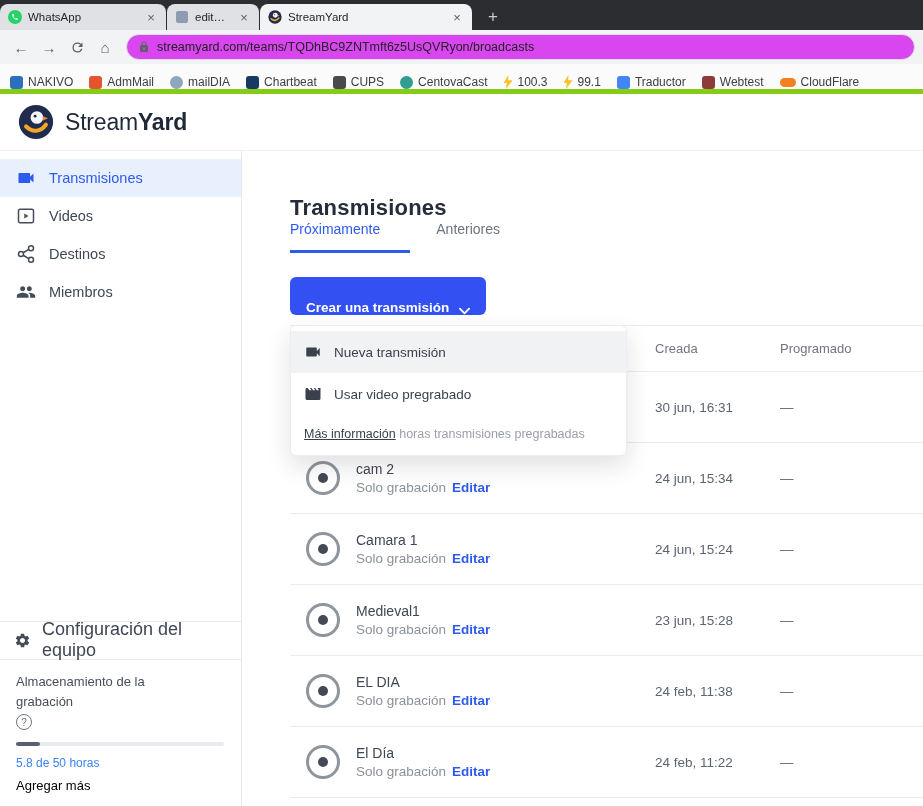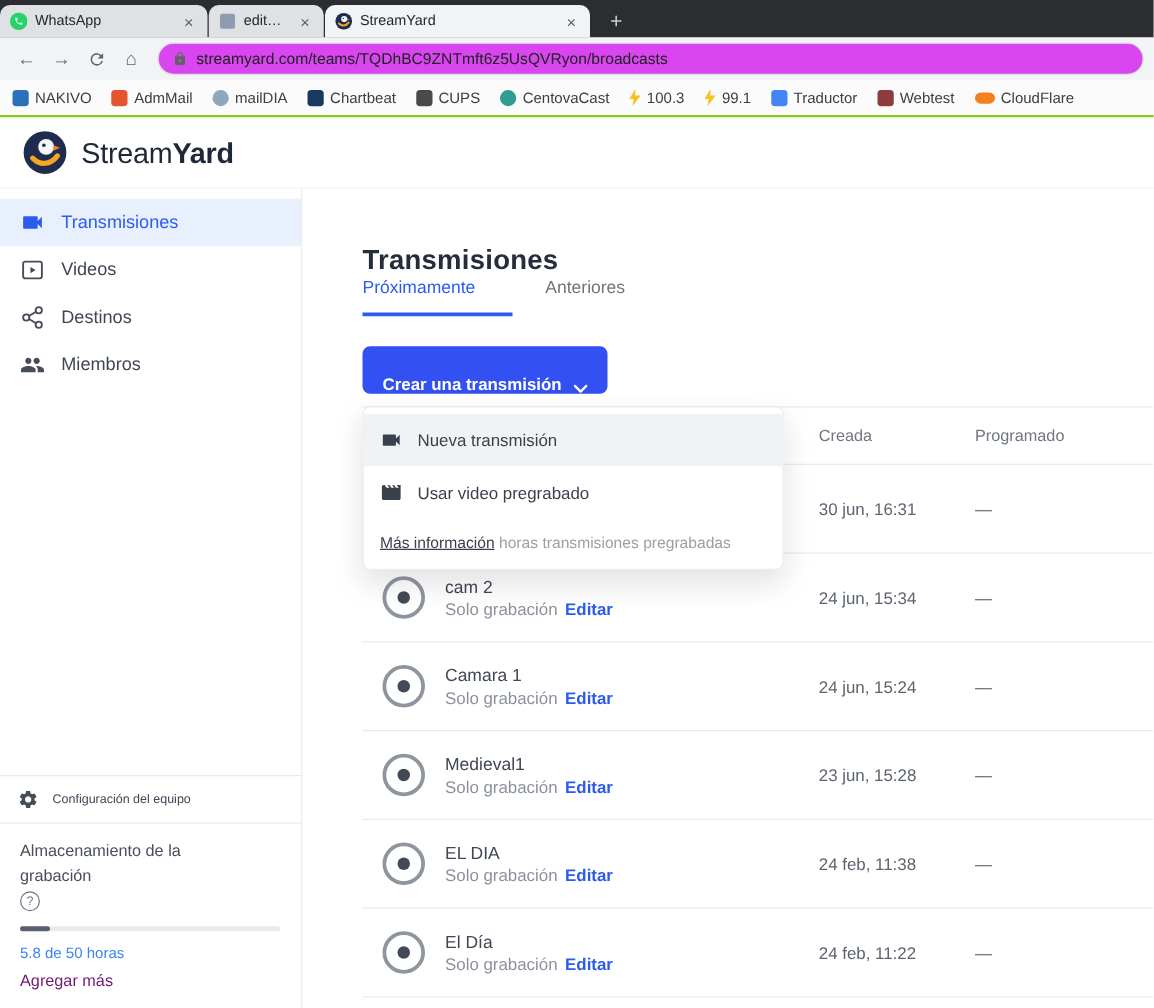--- a/index.html
+++ b/index.html
@@ -24,21 +24,21 @@
 
   .toolbar { height:34px; background:#f1f3f4; display:flex; align-items:center; padding:0 8px; gap:2px; flex:none; }
   .nav-btn { width:26px; height:26px; display:flex; align-items:center; justify-content:center;
              font-size:15px; color:#5f6368; border-radius:50%; cursor:pointer; flex:none; }
   .nav-btn svg { width:15px; height:15px; }
   .omnibox { flex:1; height:26px; margin-left:6px; background:#d946ef; border:1px solid #dcdfe3; border-radius:13px;
              display:flex; align-items:center; padding:0 11px; gap:7px; min-width:0; cursor:text; }
   .omnibox svg { width:12px; height:12px; flex:none; }
   .omnibox .url { font-size:12.5px; color:#202124; white-space:nowrap; overflow:hidden; }
 
-  .bookmarks { height:30px; background:#fbfbfc; border-bottom:2px solid #84cc16; display:flex; align-items:center;
+  .bookmarks { height:30px; background:#fbfbfc; border-bottom:5px solid #84cc16; display:flex; align-items:flex-end;
                gap:16px; padding:0 10px; flex:none; overflow:hidden; }
   .bm { display:flex; align-items:center; gap:5px; font-size:12px; color:#3c4043; white-space:nowrap; cursor:pointer; flex:none; }
   .bmi { width:13px; height:13px; border-radius:3px; display:inline-block; flex:none; }
   .i-nakivo { background:#2c6fbb; }
   .i-admmail { background:#e2552f; }
   .i-maildia { background:#8fa7bd; border-radius:50%; }
   .i-chartbeat { background:#173a63; }
   .i-cups { background:#4a4a4a; }
   .i-centova { background:#2f9d8f; border-radius:50%; }
   .i-bolt { width:9px; height:14px; background:#f6c026; border-radius:0;
@@ -58,31 +58,31 @@
   .app-body { flex:1; display:flex; min-height:0; }
   .sidebar { width:242px; flex:none; border-right:1px solid #e7e9ec; display:flex; flex-direction:column; background:#fff; }
   .nav { padding-top:8px; }
   .nav-item { height:38px; display:flex; align-items:center; gap:13px; padding:0 16px; font-size:14.5px;
               color:#3f4654; cursor:pointer; }
   .nav-item svg { width:20px; height:20px; color:#454c59; flex:none; }
   .nav-item.active { background:#e9f0fd; color:#2d5bf0; }
   .nav-item.active svg { color:#2d5bf0; }
   .side-bottom { margin-top:auto; }
   .settings-row { height:38px; border-top:1px solid #e7e9ec; display:flex; align-items:center; gap:11px;
-                  padding:0 14px; font-size:10px; color:#3f4654; cursor:pointer; }
+                  padding:0 14px; font-size:18px; color:#3f4654; cursor:pointer; }
   .settings-row svg { width:17px; height:17px; color:#454c59; flex:none; }
   .storage { border-top:1px solid #e7e9ec; padding:12px 16px 12px; }
   .storage-head { display:flex; justify-content:space-between; align-items:flex-start;flex-direction:column; }
   .storage-label { font-size:13px; color:#474e5a; line-height:1.55; width:168px; }
   .help { width:16px; height:16px; border:1.4px solid #6f7681; border-radius:50%; font-size:10px; color:#6f7681;
           display:flex; align-items:center; justify-content:center; margin-top:2px; cursor:pointer; flex:none; }
   .progress { height:4px; background:#e9ebee; border-radius:2px; margin:12px 0 10px; width:208px; }
   .progress-fill { height:100%; background:#596070; border-radius:2px; width:0; }
   .usage { font-size:12px; color:#3b82f6; }
-  .add-more { font-size:13px; color:#701a75; margin-top:8px; font-weight:500; cursor:pointer; display:inline-block; }
+  .add-more { font-size:13px; color:#000000; margin-top:8px; font-weight:500; cursor:pointer; display:inline-block; }
 
   
   .content { flex:1; min-width:0; padding-left:48px; position:relative; overflow:hidden; background:#fff; }
   .page-title { margin-top:44px; font-size:22px; font-weight:700; color:#262d3a; letter-spacing:0.2px; }
   .ptabs { display:flex; gap:26px; font-size:14px; color:#6e747e; }
   .ptab { padding-bottom:13px; cursor:pointer; }
   .ptab.active { color:#2d5bf0; font-weight:500; border-bottom:3px solid #2d5bf0; padding-right:30px; }
 
   .create-wrap { margin-top:24px; position:relative; width:fit-content; }
   .create-btn { height:38px; background:#3350f2; color:#fff; border:none; border-radius:6px; font-family:inherit;

